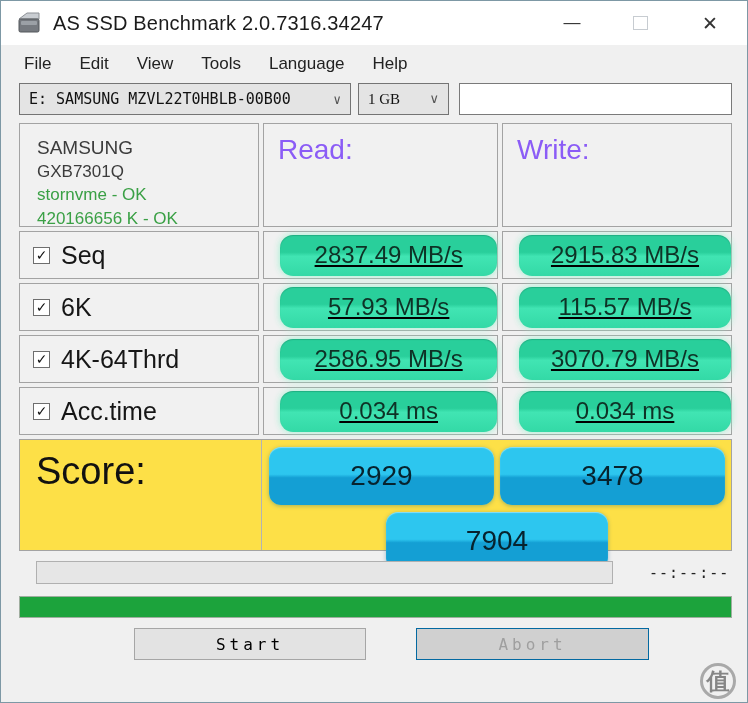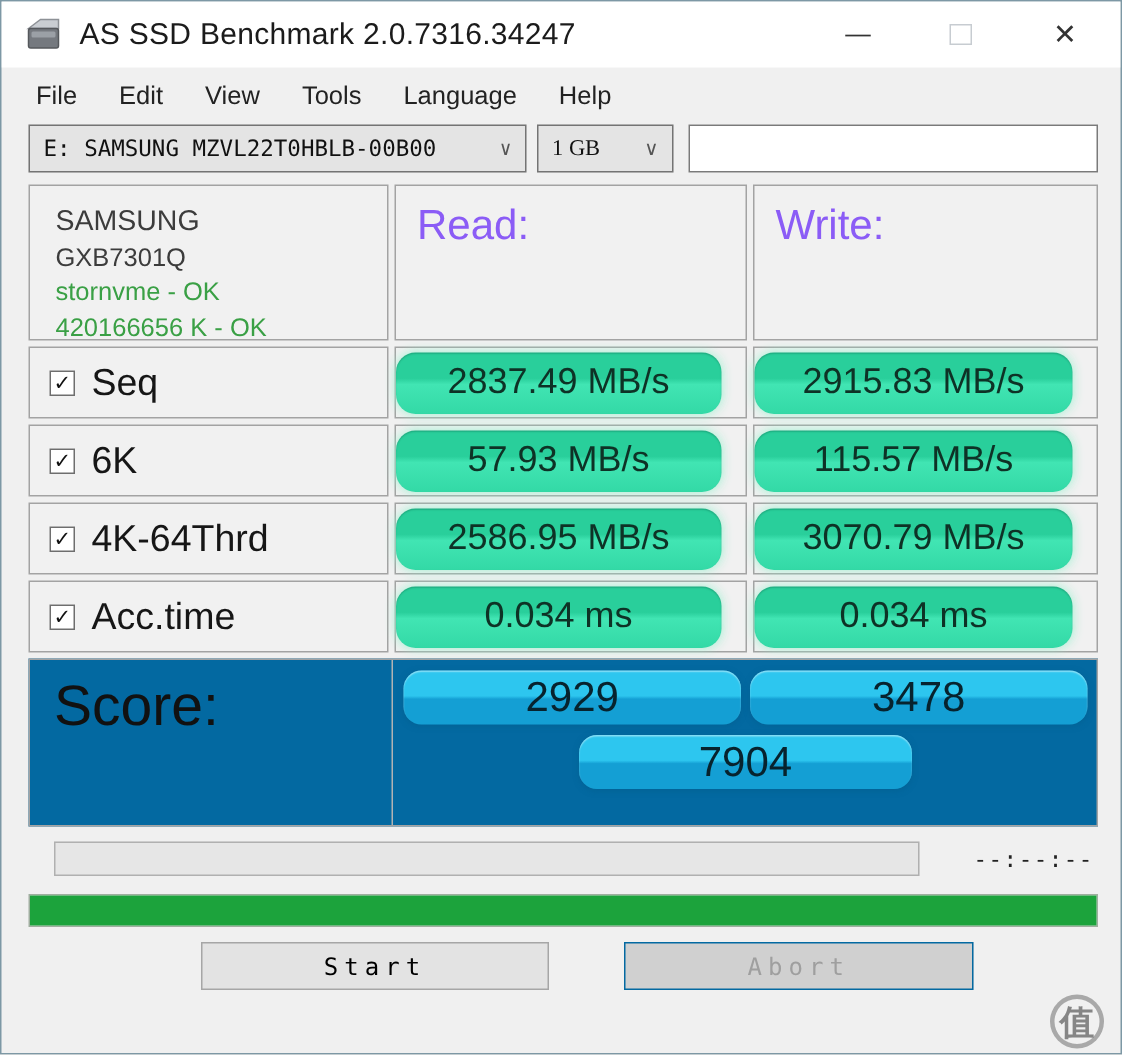--- a/index.html
+++ b/index.html
@@ -33,32 +33,32 @@
   .info-cell{padding:12px 0 0 17px;line-height:23.5px;}
   .info-vendor{font-size:19px;color:#3c3c3c;}
   .info-line{font-size:17px;color:#3c3c3c;}
   .info-ok{font-size:17px;color:var(--ok_text);}
   .rw-header{font-size:28px;color:#8b5cf6;padding:10px 0 0 14px;}
   .row-cell{height:48px;display:flex;align-items:center;}
   .label-cell{padding-left:13px;}
   .checkbox{width:17px;height:17px;border:1px solid #6e6e6e;background:#fff;font-size:14px;line-height:15px;
     text-align:center;color:#111;flex:0 0 auto;}
   .row-label{font-size:25px;color:#161616;margin-left:11px;white-space:nowrap;}
-  .pill-cell{justify-content:flex-start;}
+  .pill-cell{justify-content:flex-end;text-decoration:underline;}
   .pill{display:flex;align-items:center;justify-content:center;border-radius:13px;}
   .pill-green{width:93%;height:41px;font-size:24px;color:#0e3226;
     background:linear-gradient(180deg,var(--green_pill_top) 0%,var(--green_pill_top) 42%,var(--green_pill_bottom) 52%,var(--green_pill_mid) 100%);
     box-shadow:0 0 7px rgba(150,240,205,0.95), inset 0 1px 1px rgba(0,80,55,0.25);}
   
-  .score-box{margin:4px 0 0 18px;width:713px;height:112px;border:1px solid #a3a3a3;background:#0369a1;display:flex;}
+  .score-box{margin:4px 0 0 18px;width:713px;height:112px;border:1px solid #a3a3a3;background:#fde047;display:flex;}
   .score-label-cell{width:242px;border-right:1px solid #b3b3b3;padding:10px 0 0 16px;}
   .score-label{font-size:38px;color:#111;}
   .score-pills{flex:1;padding:7px 6px 0 7px;}
   .score-row1{display:flex;justify-content:space-between;}
-  .pill-blue{height:36px;font-size:28px;color:#07232e;border-radius:12px;
+  .pill-blue{height:58px;font-size:28px;color:#07232e;border-radius:12px;
     background:linear-gradient(180deg,var(--blue_pill_top) 0%,var(--blue_pill_top) 47%,var(--blue_pill_bottom) 53%,var(--blue_pill_bottom) 100%);
     box-shadow:0 1px 4px rgba(0,90,130,0.35), inset 0 1px 1px rgba(255,255,255,0.45);}
   .pill-score{width:225px;}
   .score-row2{display:flex;justify-content:center;margin-top:7px;}
   .pill-total{width:222px;}
   
   .status-row{margin:10px 0 0 35px;display:flex;align-items:center;height:23px;}
   .status-box{width:577px;height:23px;background:#e6e6e6;border:1px solid #b0b0b0;font-size:13px;padding:2px 6px;color:#333;}
   .time-label{margin-left:36px;font-family:"DejaVu Sans Mono",monospace;font-size:15px;color:#222;letter-spacing:1px;}
   .progressbar{margin:12px 0 0 18px;width:713px;height:22px;background:#e6e6e6;border:1px solid #9fae9f;}

